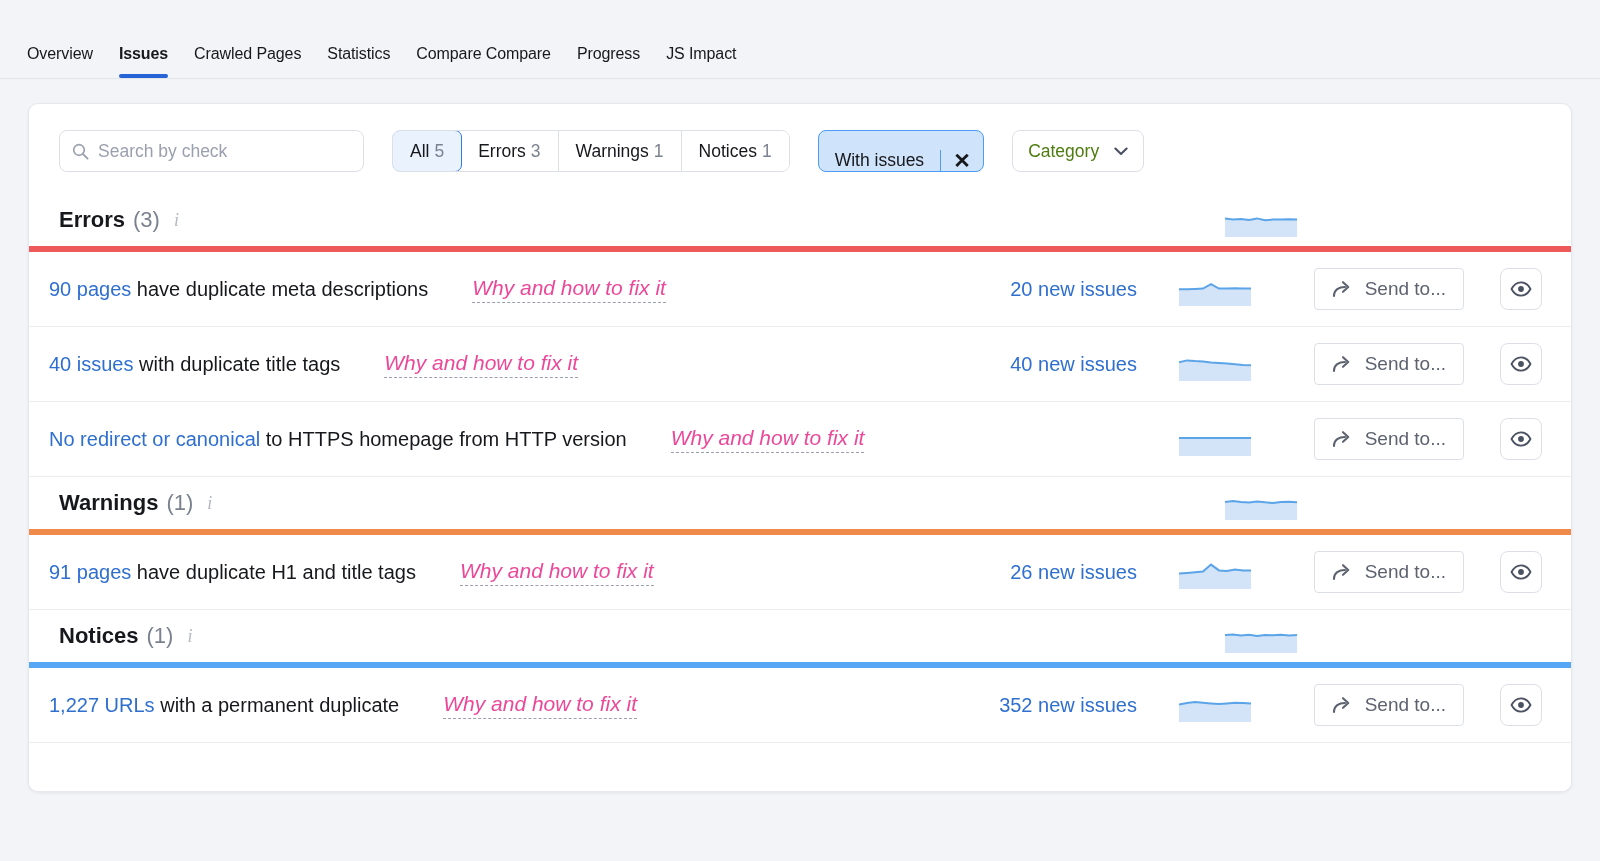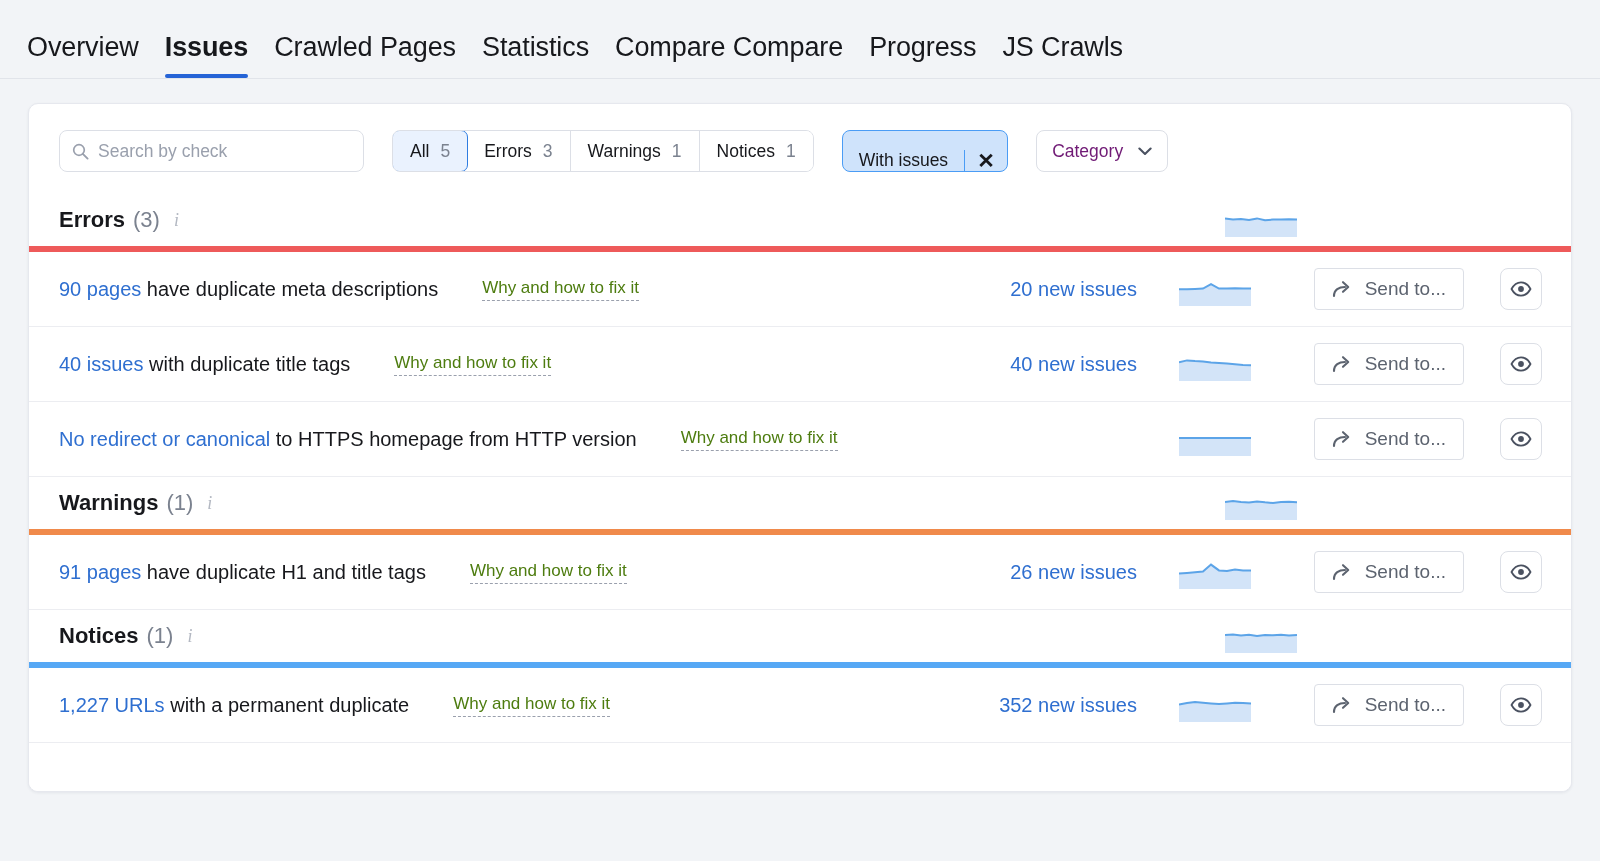--- a/index.html
+++ b/index.html
@@ -14,21 +14,21 @@
   .topnav {
     height: 79px;
     background: #f2f4f7;
     border-bottom: 1px solid #e1e4ea;
     display: flex;
     align-items: flex-end;
     padding-left: 27px;
     gap: 0;
   }
   .nav-tab {
-    font-size: 27px;
+    font-size: 16px;
     color: #17181c;
     padding: 0 13px 15px 13px;
     cursor: pointer;
     white-space: nowrap;
     position: relative;
     letter-spacing: -0.1px;
   }
   .nav-tab:first-child { padding-left: 0; }
   .nav-tab.active { font-weight: bold; }
   .nav-tab.active::after {
@@ -72,21 +72,21 @@
   }
   .search-box input::placeholder { color: #9aa0ad; }
   .mag { width: 17px; height: 17px; flex: 0 0 auto; }
 
   .seg {
     display: flex; align-items: stretch; height: 42px;
     border: 1px solid #dcdfe6; border-radius: 8px;
     overflow: hidden; background: #fff;
   }
   .seg-item {
-    display: flex; align-items: center; gap: 11px;
+    display: flex; align-items: center; gap: 5px;
     padding: 0 17px;
     font-size: 17.5px; color: #17181c;
     cursor: pointer;
     border-right: 1px solid #dcdfe6;
     background: #fff;
   }
   .seg-item:last-child { border-right: none; }
   .seg-item .cnt { color: #7b828f; }
   .seg-item.active {
     background: #eaf2fe;
@@ -110,21 +110,21 @@
     display: flex; align-items: center; justify-content: center;
     width: 42px; cursor: pointer;
     font-size: 21px; font-weight: bold; color: #17181c;
     line-height: 1;
   }
 
   .dropdown {
     display: flex; align-items: center; gap: 15px;
     height: 42px; padding: 0 15px;
     border: 1px solid #dcdfe6; border-radius: 8px;
-    font-size: 17.5px; color: #701a75; cursor: pointer;
+    font-size: 17.5px; color: #4d7c0f; cursor: pointer;
     background: #fff;
   }
   .chev { width: 14px; height: 9px; flex: 0 0 auto; }
 
   
   .group-head {
     display: flex; align-items: center;
     height: 52px; padding-left: 30px;
     position: relative;
   }
@@ -137,31 +137,31 @@
   .group-head .spark-cell {
     position: absolute; left: 1196px; top: 50%;
     transform: translateY(-50%);
   }
 
   .divider-bar { height: 6px; width: 100%; }
 
   
   .row {
     display: flex; align-items: center;
-    height: 75px; padding-left: 30px; padding-right: 29px;
+    height: 75px; padding-left: 20px; padding-right: 29px;
     border-bottom: 1px solid #ecedf1;
     position: relative;
   }
   .row:last-of-type { border-bottom: 1px solid #ecedf1; }
   .row-text { font-size: 20px; color: #17181c; white-space: nowrap; }
   .row-text .lnk { color: #2f6fd0; }
   .fixlink {
-    margin-left: 44px; font-size: 17px; color: #4d7c0f;
+    margin-left: 44px; font-size: 21px; color: #ec4899;
     border-bottom: 1.5px dashed #9aa0ad;
-    padding-bottom: 2px; cursor: pointer; white-space: nowrap;
+    padding-bottom: 2px; cursor: pointer; white-space: nowrap; font-style: italic;
   }
   .new-issues {
     position: absolute; right: 434px;
     font-size: 20px; color: #2f6fd0;
     white-space: nowrap; text-align: left; cursor: pointer;
   }
   .spark-cell { position: absolute; right: 320px; }
   .sendto {
     position: absolute; right: 107px;
     display: flex; align-items: center; gap: 12px;
@@ -184,21 +184,21 @@
 </head>
 <body>
 
 <div class="topnav" id="topnav">
     <div class="nav-tab">Overview</div>
     <div class="nav-tab active">Issues</div>
     <div class="nav-tab">Crawled Pages</div>
     <div class="nav-tab">Statistics</div>
     <div class="nav-tab">Compare Compare</div>
     <div class="nav-tab">Progress</div>
-    <div class="nav-tab">JS Crawls</div>
+    <div class="nav-tab">JS Impact</div>
   </div>
 
 <div class="panel-wrap">
   <div class="panel">
 
     <div class="toolbar">
       <div class="search-box">
         <span class="mag">
           <svg width="17" height="17" viewBox="0 0 17 17">
             <circle cx="7" cy="7" r="5.3" fill="none" stroke="#9aa0ad" stroke-width="1.7"></circle>

